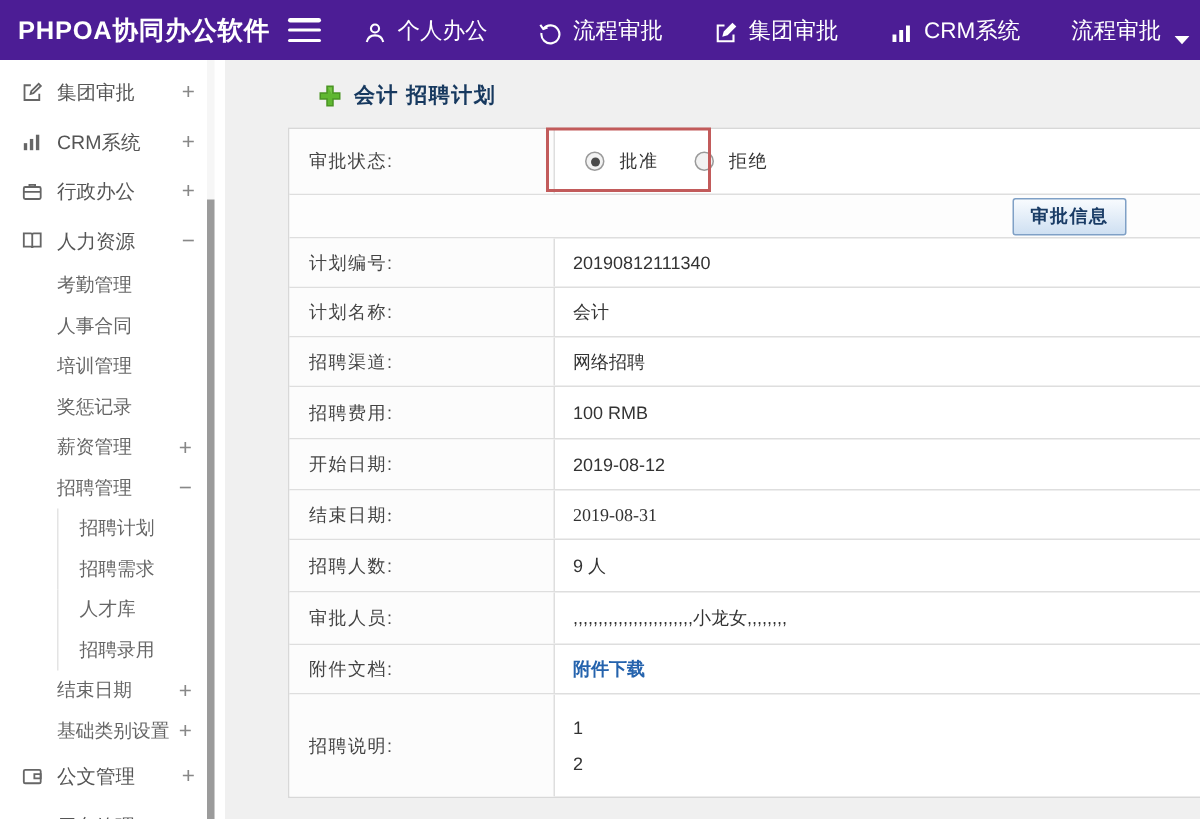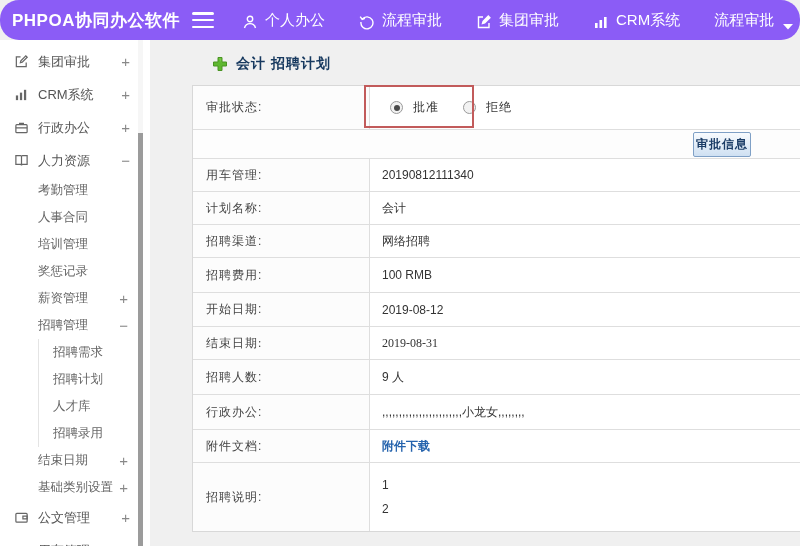--- a/index.html
+++ b/index.html
@@ -1,21 +1,21 @@
 <!DOCTYPE html>
 <html><head>
 <meta charset="utf-8">
 <style>
   * { margin:0; padding:0; box-sizing:border-box; }
   html,body { width:800px; height:546px; overflow:hidden;
     font-family:"Liberation Sans","DejaVu Sans",sans-serif; background:#f0f0f0; }
 
   
   .topbar { position:absolute; left:0; top:0; width:800px; height:40px;
-    background:#8b5cf6; display:flex; align-items:center; color:#fff; z-index:20;border-radius:19px; }
+    background:#4c1d95; display:flex; align-items:center; color:#fff; z-index:20; }
   .logo { width:192px; padding-left:12px; font-size:17px; font-weight:bold; letter-spacing:.5px; }
   .hamburger { width:22px; height:16px; display:flex; flex-direction:column; justify-content:space-between; cursor:pointer; margin-right:28px; }
   .hamburger span { display:block; height:2.5px; background:#fff; border-radius:2px; }
   .nav { display:flex; align-items:center; gap:34px; font-size:15px; }
   .nav-item { display:flex; align-items:flex-end; gap:7px; cursor:pointer; white-space:nowrap; }
   .nav-item svg { display:block; }
   .caret { margin-left:2px; }
 
   
   .sidebar { position:absolute; left:0; top:40px; width:150px; height:506px;
@@ -42,21 +42,21 @@
   .form-table { position:absolute; left:30px; top:45px; width:612px;
     background:#fff; border:1px solid #d8d8d8; }
   .frow { display:flex; border-bottom:1px solid #dedede; }
   .frow:last-child { border-bottom:none; }
   .cell-label { width:177px; background:#fcfcfc; border-right:1px solid #dedede;
     font-size:12px; color:#444; display:flex; align-items:center; padding-left:13px; letter-spacing:1px; }
   .cell-value { flex:1; font-size:12px; color:#333; display:flex; align-items:center; padding-left:12px; }
   .btn-row { display:flex; align-items:center; justify-content:flex-end;
     border-bottom:1px solid #dedede; background:#fdfdfd; padding-right:52px; }
   .info-btn { font-size:12px; font-weight:bold; color:#1a3c66; cursor:pointer;
-    border:1px solid #7fa0c6; border-radius:2px; padding:3px 2px;
+    border:1px solid #7fa0c6; border-radius:2px; padding:3px 11px;
     background:linear-gradient(#f8fbfe,#cfe0f2); letter-spacing:1px; }
   .link { color:#2563ad; font-weight:bold; cursor:pointer; text-decoration:none; }
   .multi { flex-direction:column; align-items:flex-start; justify-content:center; gap:10px; }
 
   
   .radio-group { display:flex; align-items:center; gap:10px; padding-left:8px;text-align:right; }
   .radio { width:13px; height:13px; border-radius:50%; border:1px solid #9a9a9a;
     background:#f2f2f2; display:inline-flex; align-items:center; justify-content:center; cursor:pointer; }
   .radio.checked::after { content:""; width:6px; height:6px; border-radius:50%; background:#4a4a4a; }
   .radio-label { font-size:12px; color:#333; margin-right:14px; letter-spacing:1px; }
@@ -187,24 +187,24 @@
   <div class="sb-item sb-l2">
     <span class="grow">薪资管理</span>
     <span class="expand">+</span>
   </div>
   <div class="sb-item sb-l2">
     <span class="grow">招聘管理</span>
     <span class="expand">−</span>
   </div>
 
   <div class="sb-item sb-l3">
+    <span class="grow">招聘计划</span>
+  </div>
+  <div class="sb-item sb-l3">
     <span class="grow">招聘需求</span>
-  </div>
-  <div class="sb-item sb-l3">
-    <span class="grow">招聘计划</span>
   </div>
   <div class="sb-item sb-l3">
     <span class="grow">人才库</span>
   </div>
   <div class="sb-item sb-l3">
     <span class="grow">招聘录用</span>
   </div>
 
   <div class="sb-item sb-l2">
     <span class="grow">结束日期</span>
@@ -266,21 +266,21 @@
           <span class="radio-label">拒绝</span>
         </div>
       </div>
     </div>
 
     <div class="btn-row" style="height:29px;">
       <span class="info-btn">审批信息</span>
     </div>
 
     <div class="frow" style="height:33px;">
-      <div class="cell-label">用车管理:</div>
+      <div class="cell-label">计划编号:</div>
       <div class="cell-value">20190812111340</div>
     </div>
     <div class="frow" style="height:33px;">
       <div class="cell-label">计划名称:</div>
       <div class="cell-value">会计</div>
     </div>
     <div class="frow" style="height:33px;">
       <div class="cell-label">招聘渠道:</div>
       <div class="cell-value">网络招聘</div>
     </div>
@@ -294,21 +294,21 @@
     </div>
     <div class="frow" style="height:33px;font-family:Liberation Serif, serif;">
       <div class="cell-label">结束日期:</div>
       <div class="cell-value">2019-08-31</div>
     </div>
     <div class="frow" style="height:35px;">
       <div class="cell-label">招聘人数:</div>
       <div class="cell-value">9 人</div>
     </div>
     <div class="frow" style="height:35px;">
-      <div class="cell-label">行政办公:</div>
+      <div class="cell-label">审批人员:</div>
       <div class="cell-value">,,,,,,,,,,,,,,,,,,,,,,,,小龙女,,,,,,,,</div>
     </div>
     <div class="frow" style="height:33px;">
       <div class="cell-label">附件文档:</div>
       <div class="cell-value">
         <a class="link">附件下载</a>
       </div>
     </div>
     <div class="frow" style="height:68px;">
       <div class="cell-label">招聘说明:</div>

